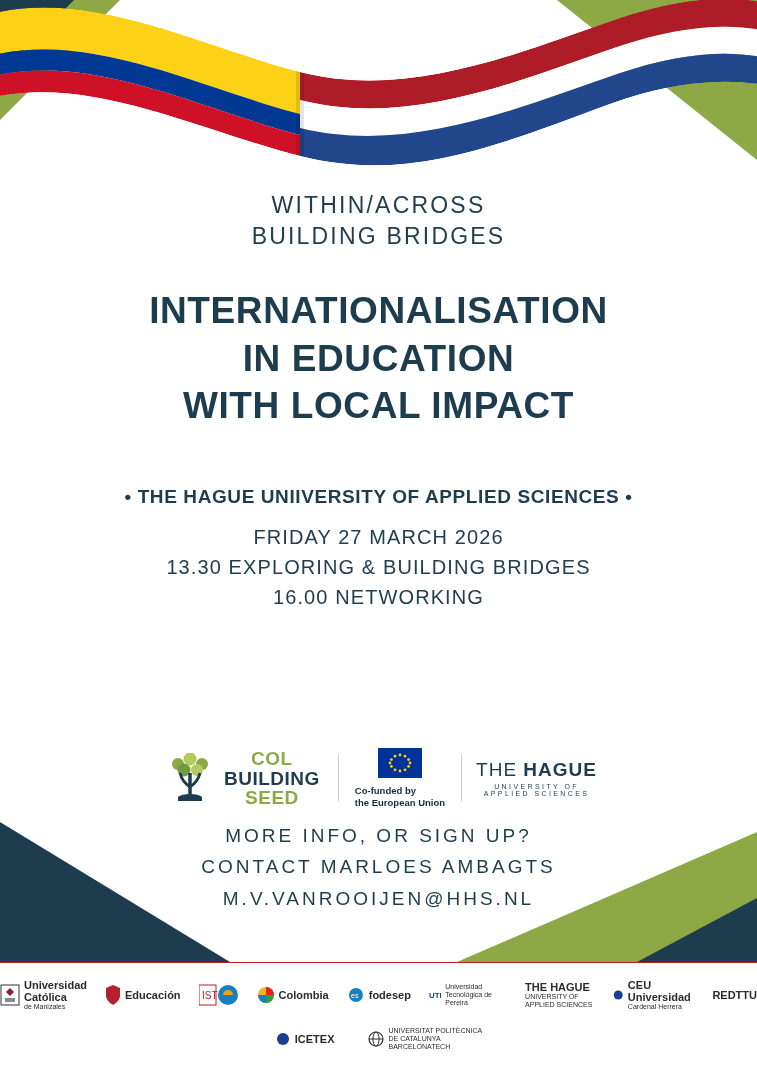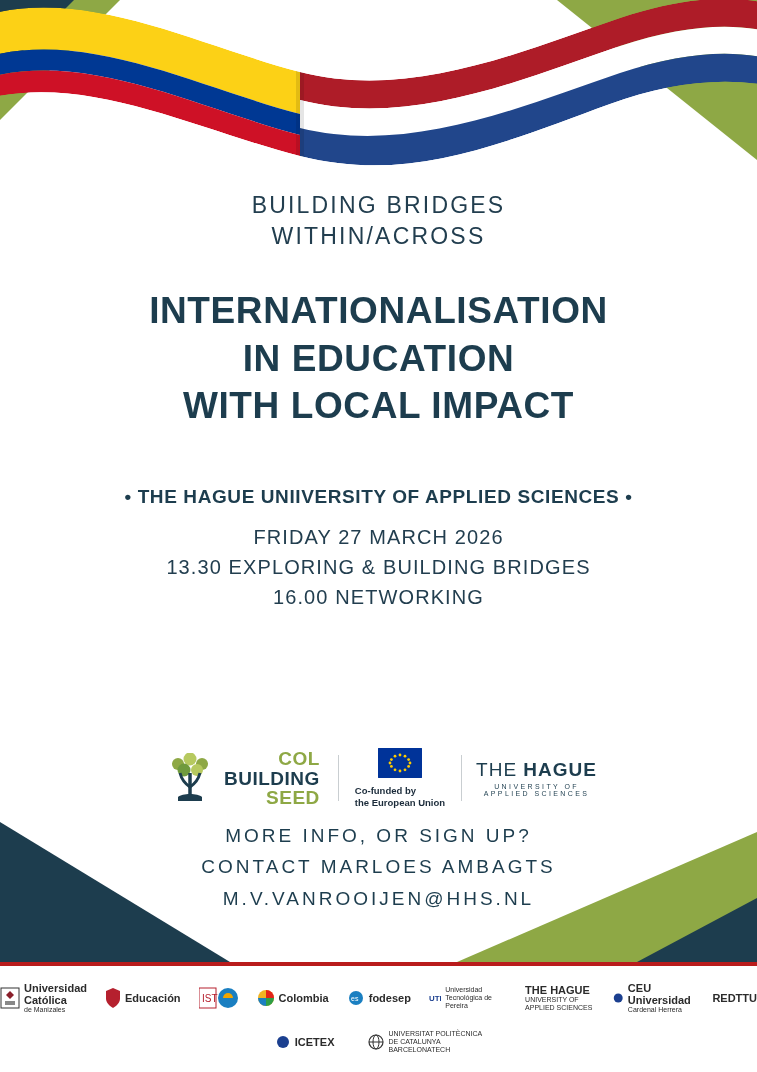--- a/index.html
+++ b/index.html
@@ -102,21 +102,21 @@
 
   
   .logos-mid {
     position: absolute; left: 0; top: 748px; width: 757px;
     display: flex; align-items: center; justify-content: center; gap: 0px;
   }
   .logo-col-decision {
     display: flex; align-items: center; gap: 8px;
     padding: 0 18px;
   }
-  .cds-text { text-align: right; line-height: 1.02; }
+  .cds-text { text-align: center; line-height: 1.02; }
   .cds-text .l1 { color: #8ea845; font-weight: bold; font-size: 19px; letter-spacing: .5px; }
   .cds-text .l2 { color: #1d3d4e; font-weight: bold; font-size: 19px; letter-spacing: .5px; }
   .cds-text .l3 { color: #8ea845; font-weight: bold; font-size: 19px; letter-spacing: .5px; }
   .divider-v { width: 1px; height: 46px; background: #c9ced1; }
   .logo-eu {
     display: flex; align-items: center; gap: 7px; padding: 0 16px; flex-direction: column;
   }
   .eu-flag {
     width: 44px; height: 30px; background: #003399; position: relative; border-radius: 1px;
   }
@@ -130,21 +130,21 @@
   
   .contact {
     position: absolute; left: 0; top: 820px; width: 757px;
     text-align: center; color: #1d3d4e;
     font-size: 19px; letter-spacing: 3px; line-height: 1.65;
   }
 
   
   .partners {
     position: absolute; left: 0; bottom: 0; width: 757px; height: 110px;
-    background: #ffffff; border-top: 4px solid #b91c1c;
+    background: #ffffff; border-top: 1px solid #b91c1c;
     padding-top: 8px;
   }
   .partner-row {
     display: flex; align-items: center; justify-content: center;
     gap: 18px; height: 48px;
   }
   .partner-row.second { gap: 34px; height: 40px; }
   .p { display: flex; align-items: center; gap: 4px; font-size: 7px; color: #2b2b2b; line-height: 1.1; }
   .p .txt { text-align: left; }
   .p .big { font-size: 11px; font-weight: bold; }
@@ -181,22 +181,22 @@
         <path d="M 300,100 C 410,128 520,80 620,46 C 680,26 730,22 770,32 L 770,59 C 730,49 680,53 620,73 C 520,107 410,155 300,128 Z" fill="#ffffff"></path>
         <path d="M 300,128 C 410,155 520,107 620,73 C 680,53 730,49 770,59 L 770,86 C 720,76 665,84 610,104 C 500,144 410,184 300,156 Z" fill="#21468b"></path>
       </g>
 
       <path d="M 296,70 L 304,72 L 304,158 L 296,156 Z" fill="#000000" opacity="0.10"></path>
     </g>
   </svg>
 
   <div class="content">
     <div class="kicker">
+      <div>WITHIN/ACROSS</div>
       <div>BUILDING BRIDGES</div>
-      <div>WITHIN/ACROSS</div>
     </div>
 
     <div class="headline">
       <div>INTERNATIONALISATION</div>
       <div>IN EDUCATION</div>
       <div>WITH LOCAL IMPACT</div>
     </div>
 
 
     <div class="venue">• THE HAGUE UNIIVERSITY OF APPLIED SCIENCES •</div>

